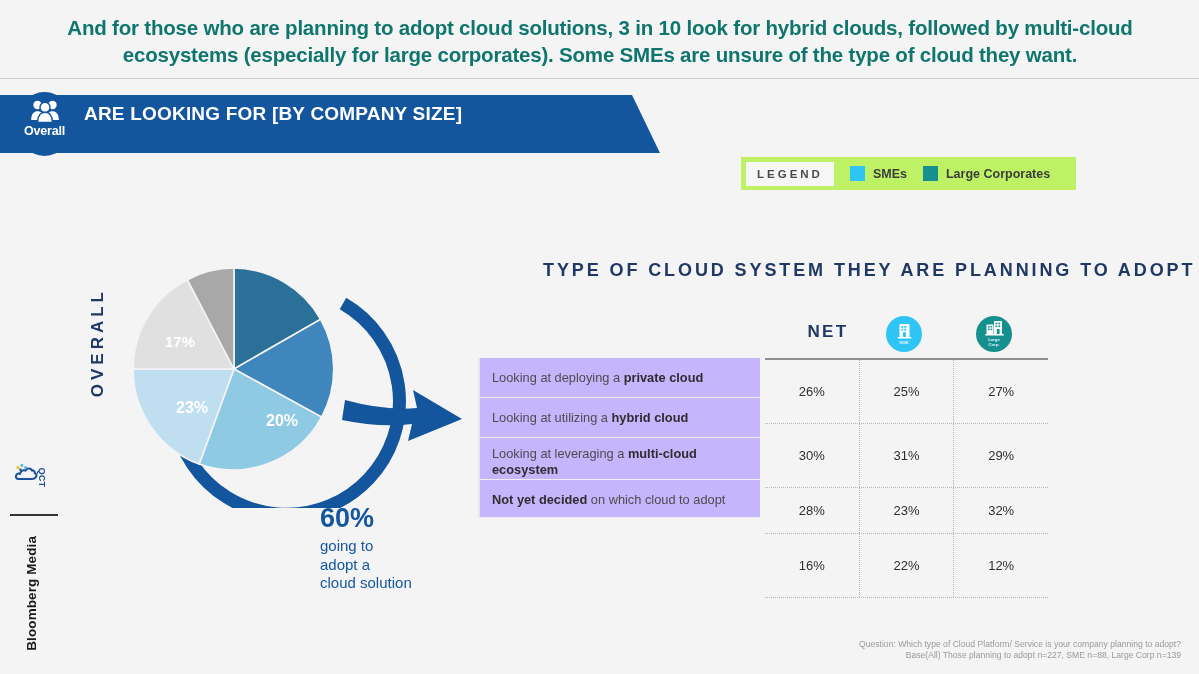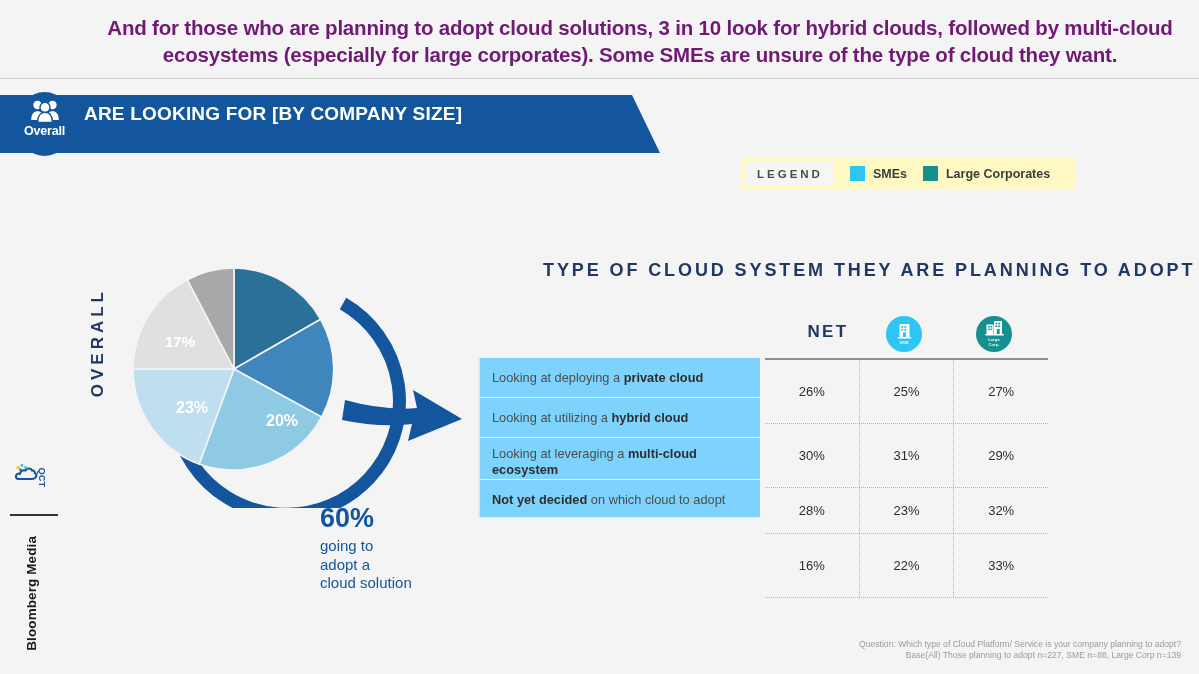--- a/index.html
+++ b/index.html
@@ -8,23 +8,22 @@
     background:#f4f4f4;
     font-family:"Liberation Sans", sans-serif;
     overflow:hidden;position:relative;
   }
   .slide{position:absolute;inset:0;background:#f4f4f4;}
 
   
   .headline{
     position:absolute;left:60px;top:14px;width:1080px;
     text-align:center;
-    font-size:20.5px;line-height:27px;font-weight:bold;color:#701a75;
+    font-size:20.5px;line-height:27px;font-weight:bold;color:#0f766e;
     letter-spacing:-0.2px;
-    margin-left:40px;
   }
   .hr-top{position:absolute;left:0;top:78px;width:1199px;height:1px;background:#cfcfcf;}
 
   
   .banner-wrap{position:absolute;left:0;top:95px;width:680px;height:58px;}
   .banner-bar{
     position:absolute;left:0;top:0;width:660px;height:58px;background:#13569e;
     clip-path:polygon(0 0, 632px 0, 660px 58px, 0 58px);
   }
   .badge{
@@ -35,21 +34,21 @@
   .badge svg{display:block;}
   .badge-label{color:#fff;font-size:12.5px;font-weight:bold;margin-top:1px;letter-spacing:-0.2px;}
   .banner-title{
     position:absolute;left:84px;top:8px;color:#fff;font-weight:bold;
     font-size:19px;line-height:22px;letter-spacing:0.2px;
   }
 
   
   .legend{
     position:absolute;left:741px;top:157px;width:335px;height:33px;
-    background:#fef9c3;display:flex;align-items:center;
+    background:#bef264;display:flex;align-items:center;
   }
   .legend-tag{
     background:#f6f6f6;color:#4a4a4a;font-weight:bold;font-size:11.5px;
     letter-spacing:3px;padding:6px 11px;margin-left:5px;
   }
   .legend-item{display:flex;align-items:center;margin-left:16px;}
   .legend-swatch{width:15px;height:15px;display:inline-block;}
   .legend-text{font-size:12.5px;font-weight:bold;color:#3d3d3d;margin-left:8px;}
 
   
@@ -68,21 +67,21 @@
   .callout-sub{font-size:15px;color:#13569e;line-height:18.5px;margin-top:4px;}
 
   
   .panel-title{
     position:absolute;left:543px;top:260px;
     color:#1f3864;font-weight:bold;font-size:18px;letter-spacing:2.9px;
   }
   .tbl{position:absolute;left:478px;top:358px;width:570px;}
   .row-labels{position:absolute;left:0;top:0;width:282px;}
   .rlabel{
-    background:#7dd3fc;border-left:2px solid #e6e6e6;border-bottom:1px solid #ededed;
+    background:#c4b5fd;border-left:2px solid #e6e6e6;border-bottom:1px solid #ededed;
     font-size:12.8px;color:#4d4d4d;line-height:16px;
     padding:12px 10px 12px 12px;box-sizing:border-box;
   }
   .rlabel b{color:#2e2e2e;}
   .rlabel.r1{height:40px;}
   .rlabel.r2{height:40px;}
   .rlabel.r3{height:42px;padding-top:8px;padding-left:12px;}
   .rlabel.r4{height:38px;}
 
   .grid{position:absolute;left:287px;top:0;width:283px;}
@@ -264,21 +263,21 @@
         <div class="gcell sep">29%</div>
       </div>
       <div class="grid-row g3">
         <div class="gcell">28%</div>
         <div class="gcell sep">23%</div>
         <div class="gcell sep">32%</div>
       </div>
       <div class="grid-row g4">
         <div class="gcell">16%</div>
         <div class="gcell sep">22%</div>
-        <div class="gcell sep">33%</div>
+        <div class="gcell sep">12%</div>
       </div>
     </div>
   </div>
 
   <div class="qct-logo">
     <svg width="34" height="34" viewBox="0 0 34 34">
       <path d="M6 18 C3.2 18 2 15.8 3.4 13.8 C4.2 12.6 6 12.3 7 12.9 C7.2 10.2 10 8.4 12.4 9.6 C13.6 7 17.6 6.8 19 9.4 C20.6 9.2 22 10.6 21.8 12.2 C23.6 12.6 24 15 22.6 16.4 C21.8 17.4 20.4 18 19 18 Z" fill="none" stroke="#1a4f9c" stroke-width="2.1" stroke-linejoin="round"></path>
       <rect x="3.6" y="5.2" width="2.6" height="2.6" fill="#f2b705"></rect>
       <rect x="7.6" y="3.1" width="2.6" height="2.6" fill="#3fb6e0"></rect>
       <rect x="11.4" y="5.3" width="2.6" height="2.6" fill="#3fb6e0"></rect>

